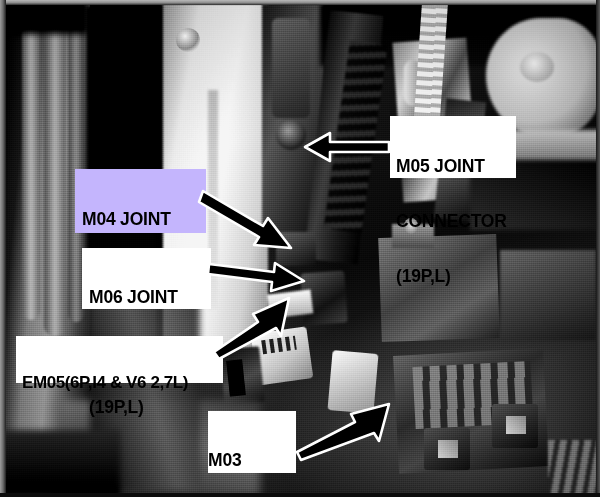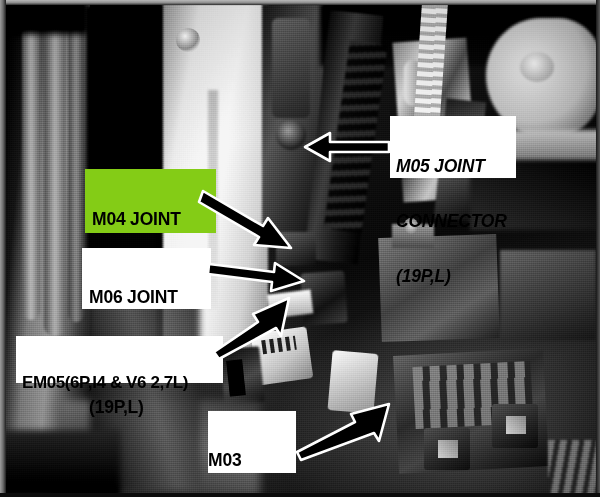--- a/index.html
+++ b/index.html
@@ -62,27 +62,27 @@
     position: absolute;
     z-index: 30;
     background: #ffffff;
     color: #000000;
     font-weight: bold;
     line-height: 1.04;
     letter-spacing: -0.2px;
     white-space: pre;
     box-sizing: border-box;
   }
-  .callout.yellow { background: #84cc16; margin-left: 10px; }
+  .callout.yellow { background: #c4b5fd; }
   .callout.plain  { background: transparent; font-weight: normal; }
 
   .callout .ln { display: block; }
 
   .c-m05 { left: 390px; top: 116px; width: 126px; height: 62px;
-           padding: 5px 0 0 6px; font-size: 17.5px; font-style: italic; }
+           padding: 5px 0 0 6px; font-size: 17.5px; }
   .c-m04 { left: 75px; top: 169px; width: 131px; height: 64px;
            padding: 5px 0 0 7px; font-size: 17.5px; }
   .c-m06 { left: 82px; top: 248px; width: 129px; height: 61px;
            padding: 4px 0 0 7px; font-size: 17.5px; }
   .c-em  { left: 16px; top: 336px; width: 207px; height: 47px;
            padding: 3px 0 11px 6px; font-size: 17px; letter-spacing: -0.4px; }
   .c-m03 { left: 208px; top: 411px; width: 88px; height: 62px;
            padding: 4px 0 0 0; font-size: 17.5px; }
   .c-pcjb{ left: 413px; top: 258px; width: 150px; height: 72px;
            padding: 2px 0 0 4px; font-size: 17px; color:#1b1b1b;

